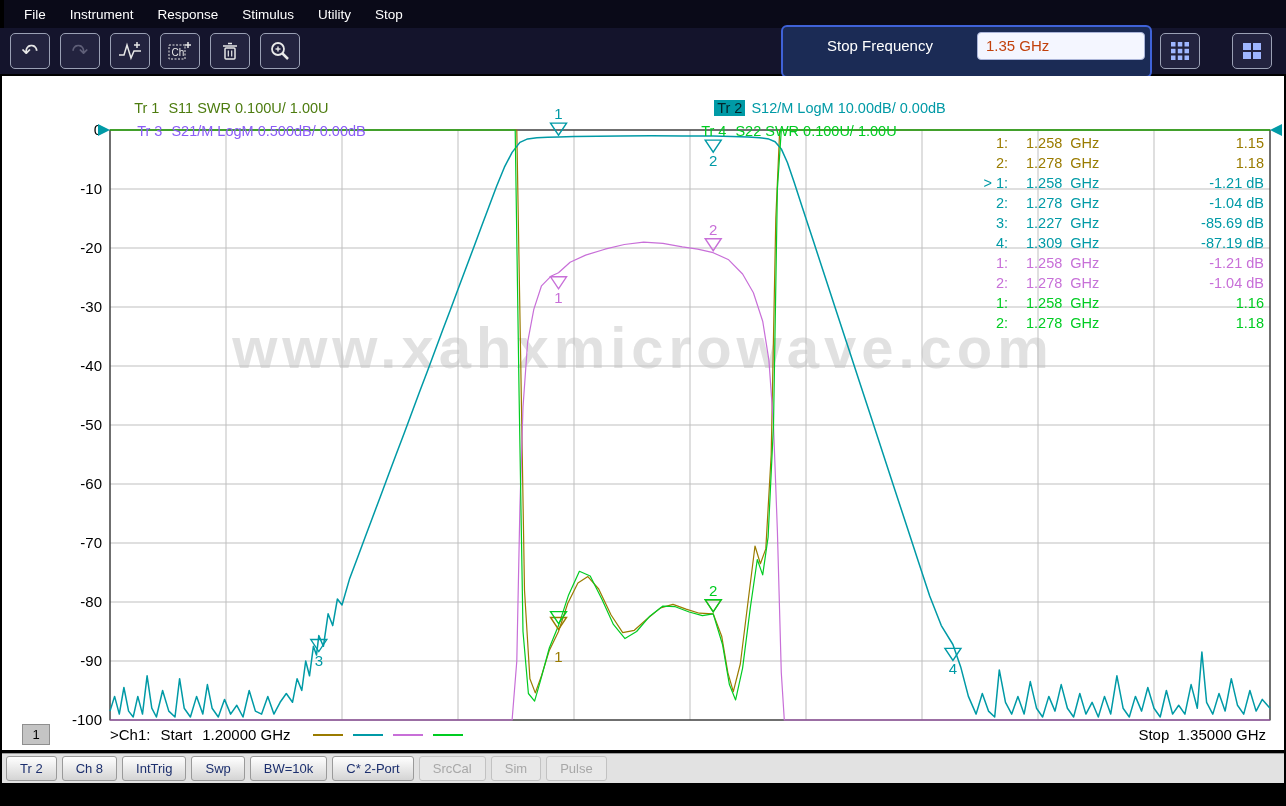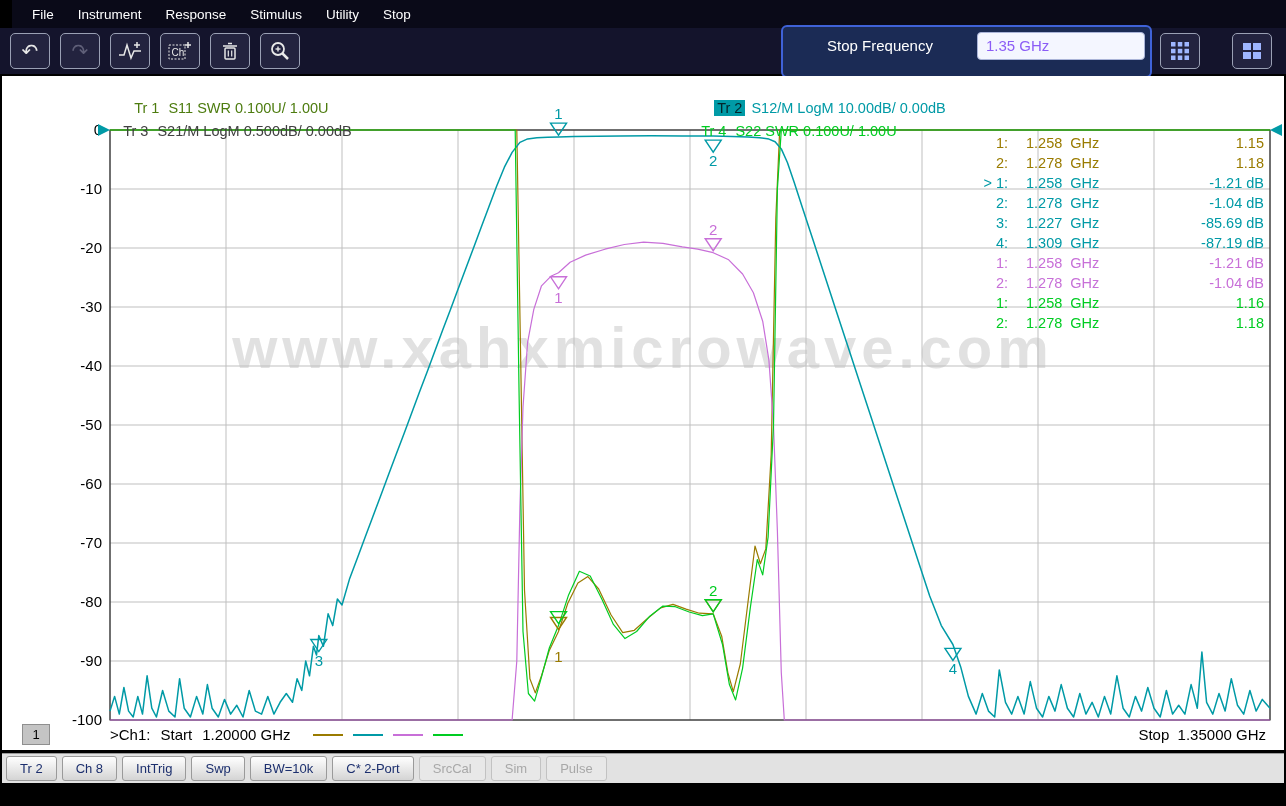--- a/index.html
+++ b/index.html
@@ -1,33 +1,33 @@
 <!DOCTYPE html>
 <html><head>
 <meta charset="utf-8">
 <style>
   html,body{margin:0;padding:0;background:#222;}
   #screen{position:relative;width:1286px;height:806px;background:#000;overflow:hidden;
           font-family:"Liberation Sans",sans-serif;}
   
-  #menu-bar{position:absolute;top:0;left:12px;right:0;height:28px;background:#0a0a18;
+  #menu-bar{position:absolute;top:0;left:4px;right:0;height:28px;background:#0a0a18;
             display:flex;align-items:center;padding-left:8px;}
   .menu-item{color:#fff;font-size:13.5px;padding:4px 12px;cursor:default;}
   
   #toolbar{position:absolute;top:28px;left:0;right:0;height:46px;background:#14142c;
            display:flex;align-items:center;padding:0 12px 0 10px;}
   .tb-btn{width:38px;height:34px;margin-right:10px;border:1px solid #9aa0b4;border-radius:5px;
           background:#23233f;display:flex;align-items:center;justify-content:center;flex:0 0 auto;}
   .tb-btn .glyph{font-size:20px;line-height:1;color:#e8e8e8;}
   .tb-btn.disabled .glyph{color:#5f5f78;}
   #stopfreq-ctl{margin-left:auto;height:38px;width:362px;background:#1b2b55;border:2px solid #3f62d8;
                 border-radius:6px;display:flex;align-items:center;padding:0 5px 11px 0;}
   #stopfreq-label{flex:1;text-align:center;color:#fff;font-size:15px;}
   #stopfreq-input{width:150px;height:26px;border:1px solid #aab4d8;border-radius:4px;background:#f4f6ff;
-                  font-size:15px;font-family:"Liberation Sans",sans-serif;padding:0 8px;color:#8b5cf6;}
+                  font-size:15px;font-family:"Liberation Sans",sans-serif;padding:0 8px;color:#c2410c;}
   #keypad-btn{margin-left:8px;}
   #layout-btn{margin-left:22px;margin-right:2px;}
   
   #main-panel{position:absolute;top:76px;left:2px;width:1282px;height:674px;background:#fff;}
   #watermark{position:absolute;top:238px;left:0;right:0;text-align:center;font-size:58px;font-weight:bold;
              letter-spacing:5px;color:#c9c9c9;opacity:.55;z-index:0;}
   #plot-svg{position:absolute;top:0;left:0;z-index:1;}
   #plot-svg text{font-family:"Liberation Sans",sans-serif;}
   .tr-label{position:absolute;font-size:14.5px;white-space:pre;z-index:2;}
   .tr-chip{display:inline-block;padding:0 3px;}
@@ -207,21 +207,21 @@
         <polygon points="703.2,523.8000000000001 719.2,523.8000000000001 711.2,535.8000000000001" fill="none" stroke="#00cc22" stroke-width="1.4"></polygon>
         <text x="711.2" y="519.8000000000001" text-anchor="middle" font-size="15" fill="#00cc22">2</text>
       </svg>
 
     <div class="tr-label" style="left: 105px; top: 8px; color: #4d7c0f;">
       <span class="tr-chip">Tr 1</span><span class="tr-desc">S11 SWR 0.100U/ 1.00U</span>
     </div>
     <div class="tr-label" style="left: 688px; top: 8px; color: rgb(0, 154, 166);">
       <span class="tr-chip" style="background: rgb(0, 154, 166); color: rgb(3, 38, 43);">Tr 2</span><span class="tr-desc">S12/M LogM 10.00dB/ 0.00dB</span>
     </div>
-    <div class="tr-label" style="left: 94px; top: 31px; color: #404040;">
+    <div class="tr-label" style="left: 108px; top: 31px; color: #8b5cf6;">
       <span class="tr-chip">Tr 3</span><span class="tr-desc">S21/M LogM 0.500dB/ 0.00dB</span>
     </div>
     <div class="tr-label" style="left: 672px; top: 31px; color: rgb(0, 204, 34);">
       <span class="tr-chip">Tr 4</span><span class="tr-desc">S22 SWR 0.100U/ 1.00U</span>
     </div>
 
     <div id="readout">
         <div class="ro-row" style="color: rgb(154, 123, 0);">
           <span class="ro-idx">1:</span>
           <span class="ro-freq">1.258  GHz</span>

